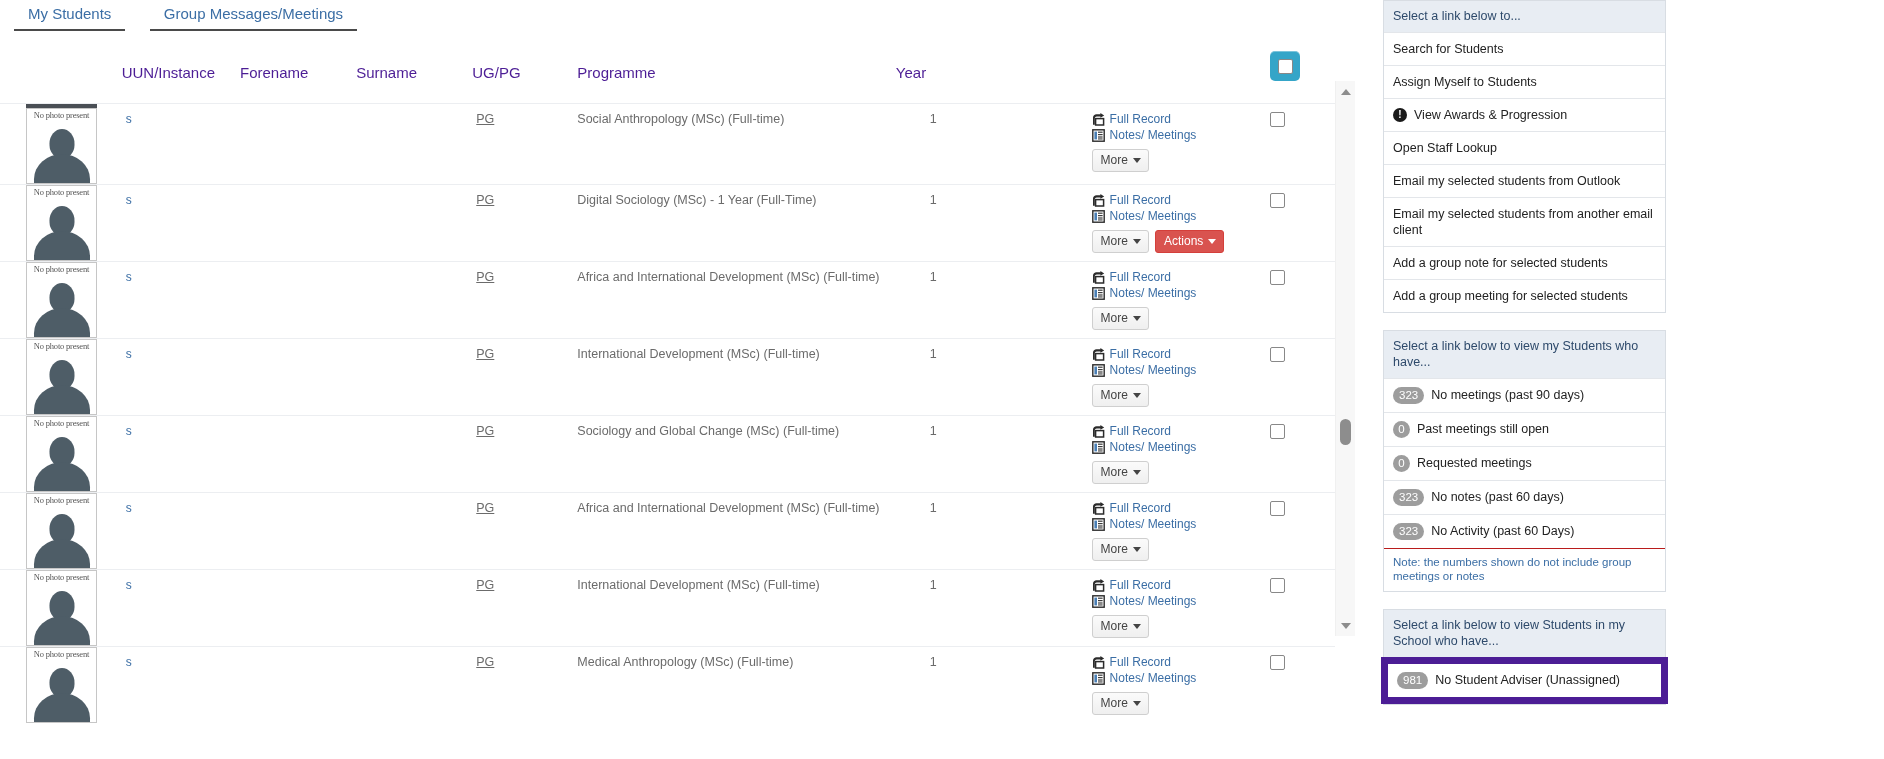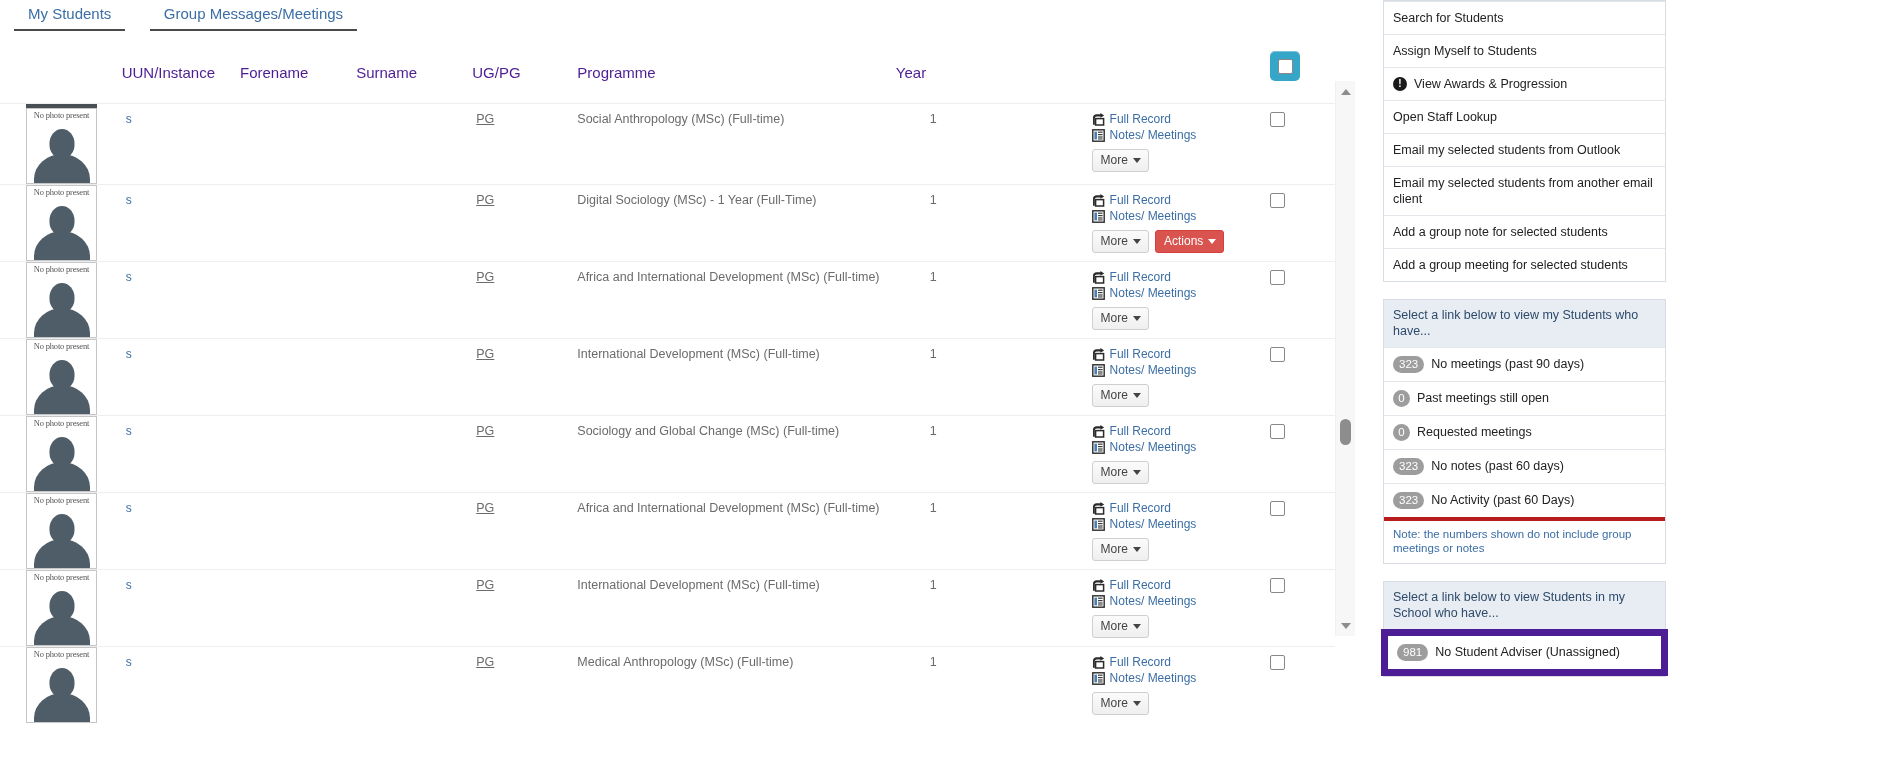--- a/index.html
+++ b/index.html
@@ -167,21 +167,21 @@
   .panel-head {
     background: #e8edf3; color: #2e4a6b; font-size: 12.5px;
     padding: 7px 9px 8px 9px; line-height: 16px;
   }
   .panel-item {
     border-top: 1px solid #e3e6ea; font-size: 12.5px; color: #222;
     padding: 8px 9px 8px 9px; line-height: 16px;
     display: flex; align-items: flex-start; gap: 7px; cursor: pointer;
   }
   .panel-note {
-    border-top: 4px solid #b91c1c; font-size: 11.5px; color: #3b6ea5;
+    border-top: 1px solid #b91c1c; font-size: 11.5px; color: #3b6ea5;
     padding: 6px 9px 8px 9px; line-height: 14px;
   }
   .badge {
     display: inline-block; min-width: 27px; text-align: center;
     background: #9d9d9d; color: #ffffff; font-size: 11.5px;
     border-radius: 9px; padding: 1px 6px 2px 6px; line-height: 14px;
     flex: 0 0 auto;
   }
   .badge.sm { min-width: 17px; padding: 1px 5px 2px 5px; }
   .warn-icon {
@@ -632,20 +632,21 @@
 
   <div class="scrollbar">
     <span class="sb-arrow-up"></span>
     <span class="sb-thumb"></span>
     <span class="sb-arrow-down"></span>
   </div>
 
   <div class="rightcol">
 
     <div class="panel">
+      <div class="panel-head">Select a link below to...</div>
       <div id="actions-items">
           <div class="panel-item">
             <span>Search for Students</span>
           </div>
           <div class="panel-item">
             <span>Assign Myself to Students</span>
           </div>
           <div class="panel-item">
             <span class="warn-icon">!</span>
             <span>View Awards &amp; Progression</span>

